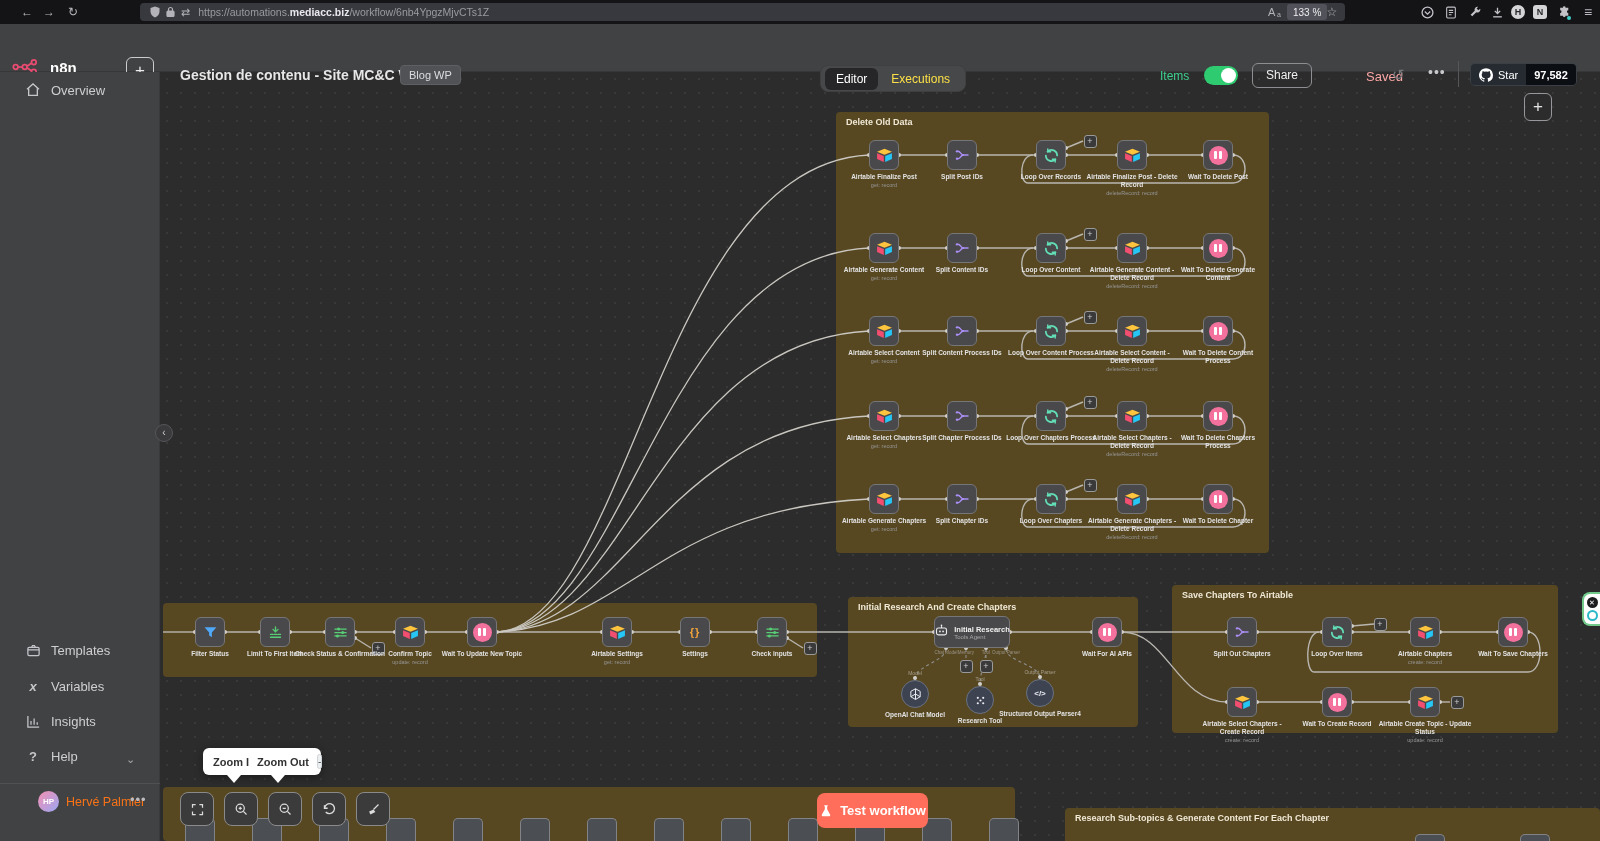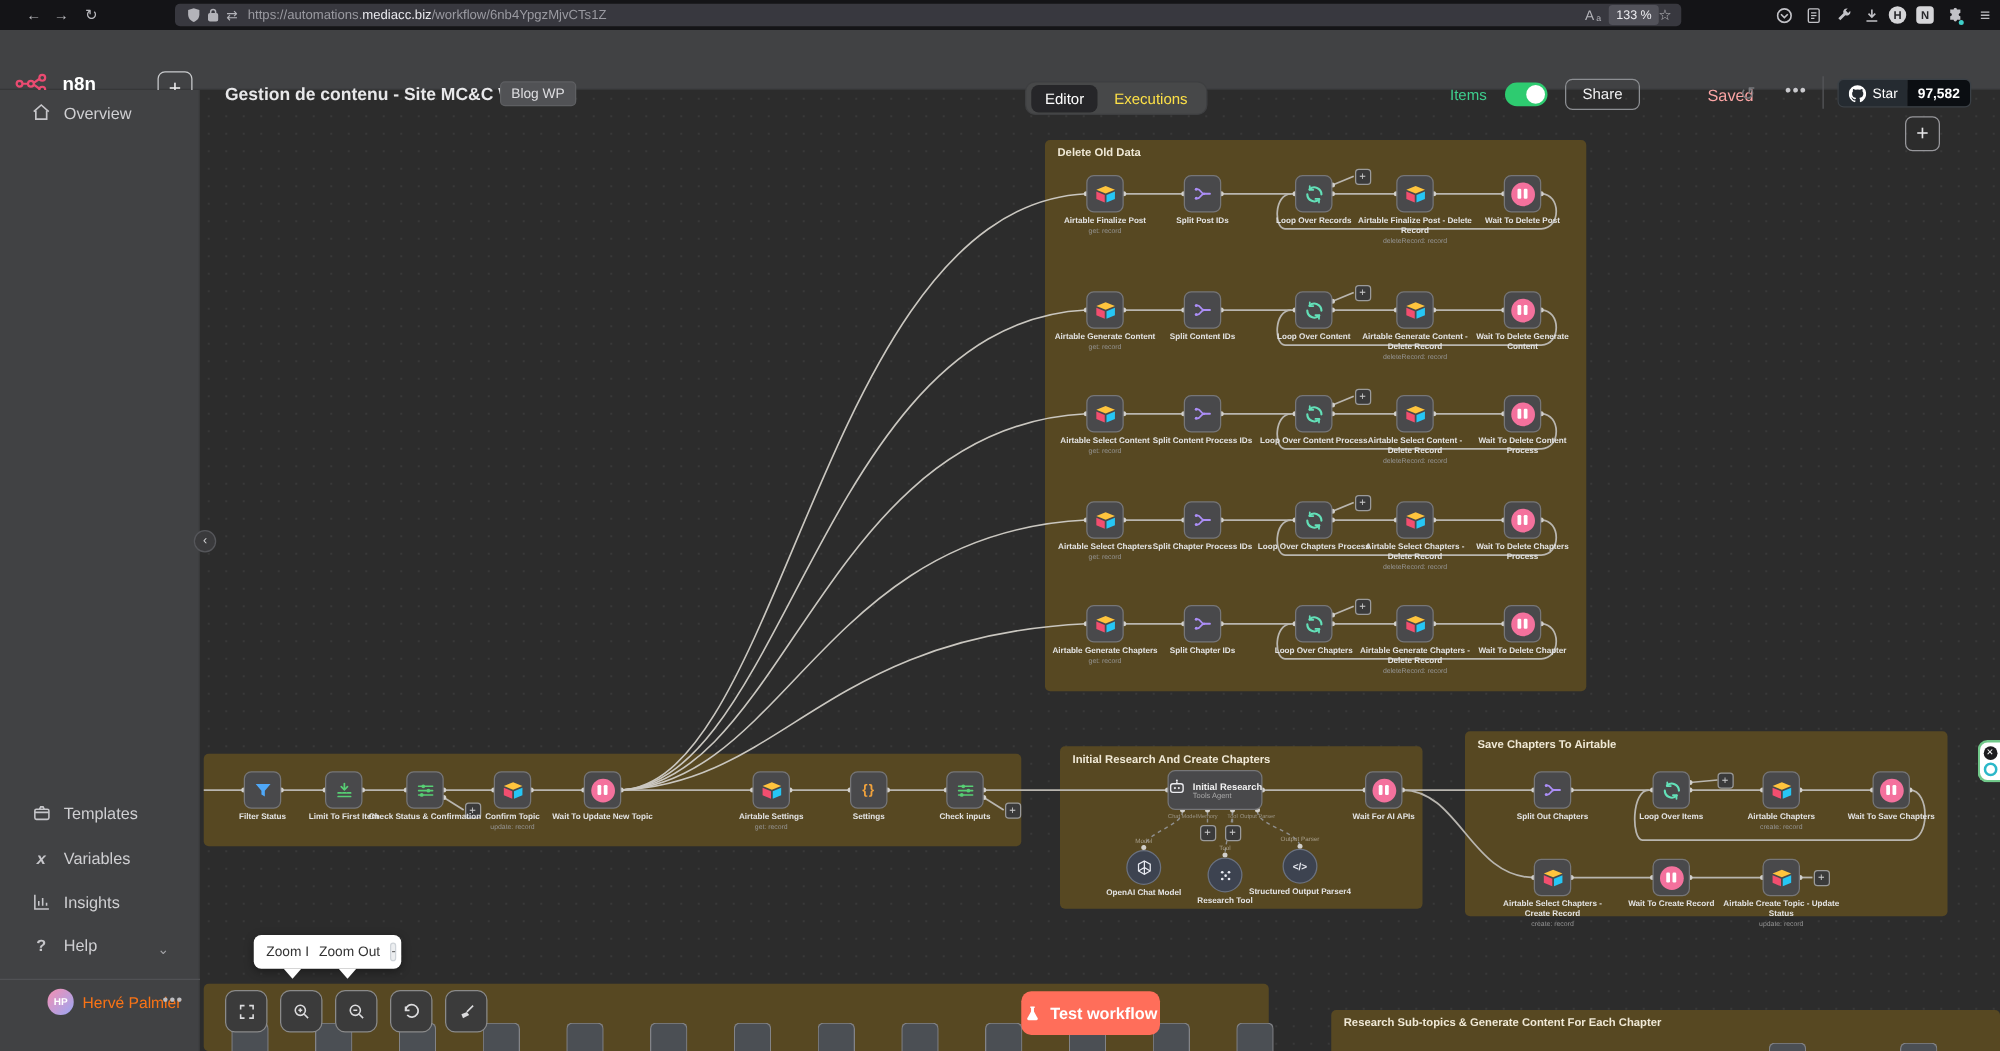--- a/index.html
+++ b/index.html
@@ -4,21 +4,21 @@
 <style>
   *{margin:0;padding:0;box-sizing:border-box}
   html,body{width:1600px;height:841px;background:#1a1a1d;font-family:"Liberation Sans",sans-serif;overflow:hidden}
   #stage{position:relative;width:1600px;height:841px;overflow:hidden;background:#2c2c2c}
   .abs{position:absolute}
 
   
   #browser-bar{left:0;top:0;width:1600px;height:24px;background:#141417;z-index:50;display:flex;align-items:center;color:#b5b5bc;font-size:12px}
   .bicon{position:absolute;top:0;height:24px;display:flex;align-items:center;justify-content:center;color:#b9b9be}
   #url-pill{position:absolute;left:140px;top:3px;width:1205px;height:18px;background:#38383f;border-radius:4px;display:flex;align-items:center;font-size:10.5px;color:#9a9aa1}
-  #url-pill .u-dom{color:#e9e9ee;font-weight:normal}
+  #url-pill .u-dom{color:#e9e9ee;font-weight:bold}
   #zoom-badge{position:absolute;left:1287px;top:4px;height:16px;padding:0 6px;background:#52525a;border-radius:3px;color:#ececf0;font-size:10px;display:flex;align-items:center;z-index:51}
   .extc{width:14px;height:14px;border-radius:50%;background:#d5d5d8;color:#27272b;font-size:9px;font-weight:bold;display:flex;align-items:center;justify-content:center}
   .extsq{width:14px;height:14px;border-radius:3px;background:#d5d5d8;color:#27272b;font-size:9px;font-weight:bold;display:flex;align-items:center;justify-content:center}
 
   
   #app-header{left:0;top:24px;width:1600px;height:48px;background:#414244;z-index:40;border-bottom:1px solid #363738}
   #logo-wrap{position:absolute;left:12px;top:34px;display:flex;align-items:center;gap:6px}
   #logo-text{color:#fff;font-size:15px;font-weight:bold}
   #add-workflow-btn{position:absolute;left:126px;top:33px;width:28px;height:28px;border:1.5px solid #caccce;border-radius:6px;color:#ececee;font-size:17px;line-height:25px;text-align:center}
   #wf-title{position:absolute;left:180px;top:43px;font-size:14px;font-weight:600;color:#e7e7e9}
@@ -76,21 +76,21 @@
   .wt{font-size:7.5px;font-weight:bold;color:#f2f2f2;white-space:nowrap}
   .ws{font-size:6px;color:#a8a8a8}
   .endpoint{position:absolute;width:13px;height:13px;background:#3a3a3a;border:1.2px solid #9a9a9a;border-radius:3px;color:#cccccc;font-size:9px;line-height:10px;text-align:center;z-index:13}
   .plabel{position:absolute;font-size:4.5px;color:#9b9486;white-space:nowrap;transform:translateX(-50%);z-index:13}
   .stub{position:absolute;background:#4b4f54;border:1px solid #828387;border-bottom:none;border-radius:5px 5px 0 0;z-index:11}
 
   
   .ctl-btn{position:absolute;top:792px;width:34px;height:34px;background:#3b3b3b;border:1px solid #8a8a8a;border-radius:8px;display:flex;align-items:center;justify-content:center;z-index:25}
   #test-workflow-btn{left:817px;top:793px;width:111px;height:35px;background:#ff6e5a;border-radius:8px;color:#fff;font-size:13px;font-weight:bold;display:flex;align-items:center;justify-content:center;gap:7px;z-index:25}
   #tooltip{left:203px;top:748px;width:118px;height:27px;background:#fff;border-radius:6px;box-shadow:0 2px 8px rgba(0,0,0,.4);display:flex;align-items:center;gap:8px;padding:0 10px;z-index:44}
-  #tooltip span{font-size:11px;font-weight:400;color:#333;white-space:nowrap}
+  #tooltip span{font-size:11px;font-weight:700;color:#333;white-space:nowrap}
   #tooltip .key{width:15px;height:15px;background:#eceef0;border:1px solid #cfd4d9;border-radius:3px;color:#555;font-size:10px;font-weight:normal;display:flex;align-items:center;justify-content:center}
   .tt-arrow{position:absolute;top:775px;width:0;height:0;border-left:7px solid transparent;border-right:7px solid transparent;border-top:8px solid #fff;z-index:44}
 
   #side-widget{left:1582px;top:592px;width:18px;height:34px;background:#fff;border:2px solid #71c98a;border-right:none;border-radius:8px 0 0 8px;z-index:25;display:flex;flex-direction:column;align-items:center;justify-content:center;gap:2px}
   .sw-x{width:11px;height:11px;border-radius:50%;background:#1d1d1f;color:#fff;font-size:7px;line-height:11px;text-align:center}
   .sw-o{width:11px;height:11px;border-radius:50%;border:2.5px solid #2bb8c9}
 </style>
 </head>
 <body>
 

